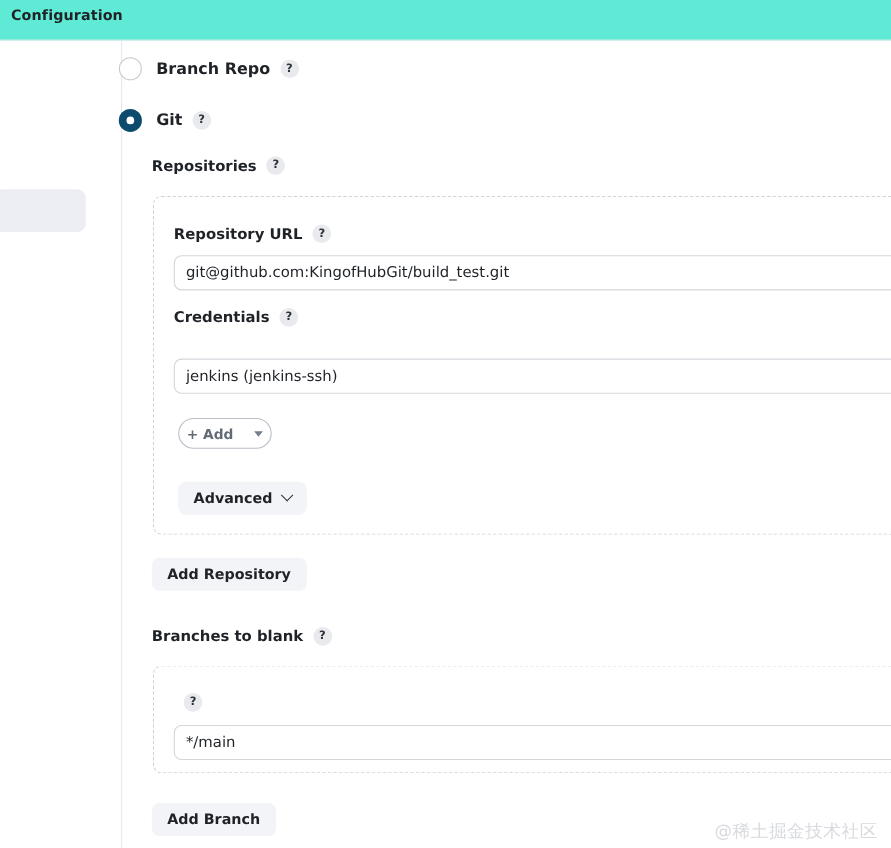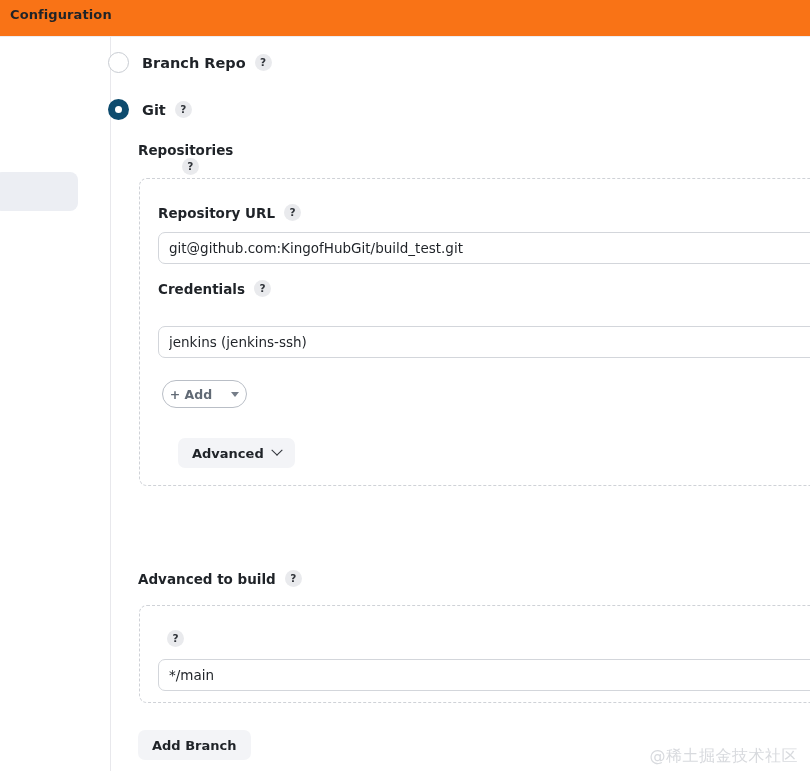--- a/index.html
+++ b/index.html
@@ -10,21 +10,21 @@
     background: #ffffff;
     font-family: "DejaVu Sans", "Liberation Sans", sans-serif;
     -webkit-font-smoothing: antialiased;
   }
 
   #page { position: relative; width: 810px; height: 771px; background:#fff; overflow:hidden; }
 
   
   .header {
     position: absolute; left:0; top:0; width:810px; height:37px;
-    background: #f97316;
+    background: #5eead4;
     border-bottom: 1px solid #ededf0;
   }
   .header-title {
     position: absolute; left: 10px; top: 7px;
     font-size: 13px; font-weight: 700; color: #1f2328;
     letter-spacing: 0.1px;
   }
 
   
   .sidebar-block {
@@ -77,21 +77,21 @@
     line-height: 1;
   }
 
   .field-label {
     display:flex; align-items:center;
     font-size: 13.5px; font-weight: 700; color:#1f2328;
     white-space: nowrap;
   }
 
   .section-label { position:absolute; }
-  .lbl-repositories   { left:138px; top: 142px; flex-direction: column; }
+  .lbl-repositories   { left:138px; top: 142px; }
   .lbl-branches       { left:138px; top: 570px; }
 
   
   .dashed-box {
     position:absolute;
     border: 1.5px dashed #cfd2d7;
     border-radius: 8px;
     background: #fff;
   }
   .box-repo   { left:139px; top:178px; width: 700px; height: 308px; }
@@ -149,21 +149,21 @@
     background: #f3f4f7;
     border: none; border-radius: 7px;
     color: #1f2328;
     font-size: 13px; font-weight: 700;
     font-family: "DejaVu Sans", "Liberation Sans", sans-serif;
     display:flex; align-items:center; justify-content:center;
     padding: 0 14px;
     cursor:pointer;
     white-space:nowrap;
   }
-  .btn-advanced { left:178px; top:438px; gap: 9px; }
+  .btn-advanced { left:162px; top:438px; gap: 9px; }
   .btn-add-repo { left:138px; top:507px; }
   .btn-add-branch { left:138px; top:730px; }
 
   .chev {
     display:inline-block;
     width: 8px; height: 8px;
     border-right: 1.8px solid #30343a;
     border-bottom: 1.8px solid #30343a;
     transform: rotate(45deg) translate(-2px,-2px);
   }
@@ -224,23 +224,24 @@
   <div class="btn-add-cred">
     <span>+ Add</span>
     <span class="caret-down"></span>
   </div>
 
   <div class="btn-soft btn-advanced">
     <span>Advanced</span>
     <span class="chev"></span>
   </div>
 
+  <div class="btn-soft btn-add-repo">Add Repository</div>
 
   <div class="field-label section-label lbl-branches">
-    <span>Advanced to build</span>
+    <span>Branches to blank</span>
     <span class="help">?</span>
   </div>
 
   <div class="dashed-box box-branch"></div>
 
   <div class="field-label lbl-branch-spec">
     <span class="help">?</span>
   </div>
   <input class="text-input in-branch" type="text" value="*/main" style="">
 

